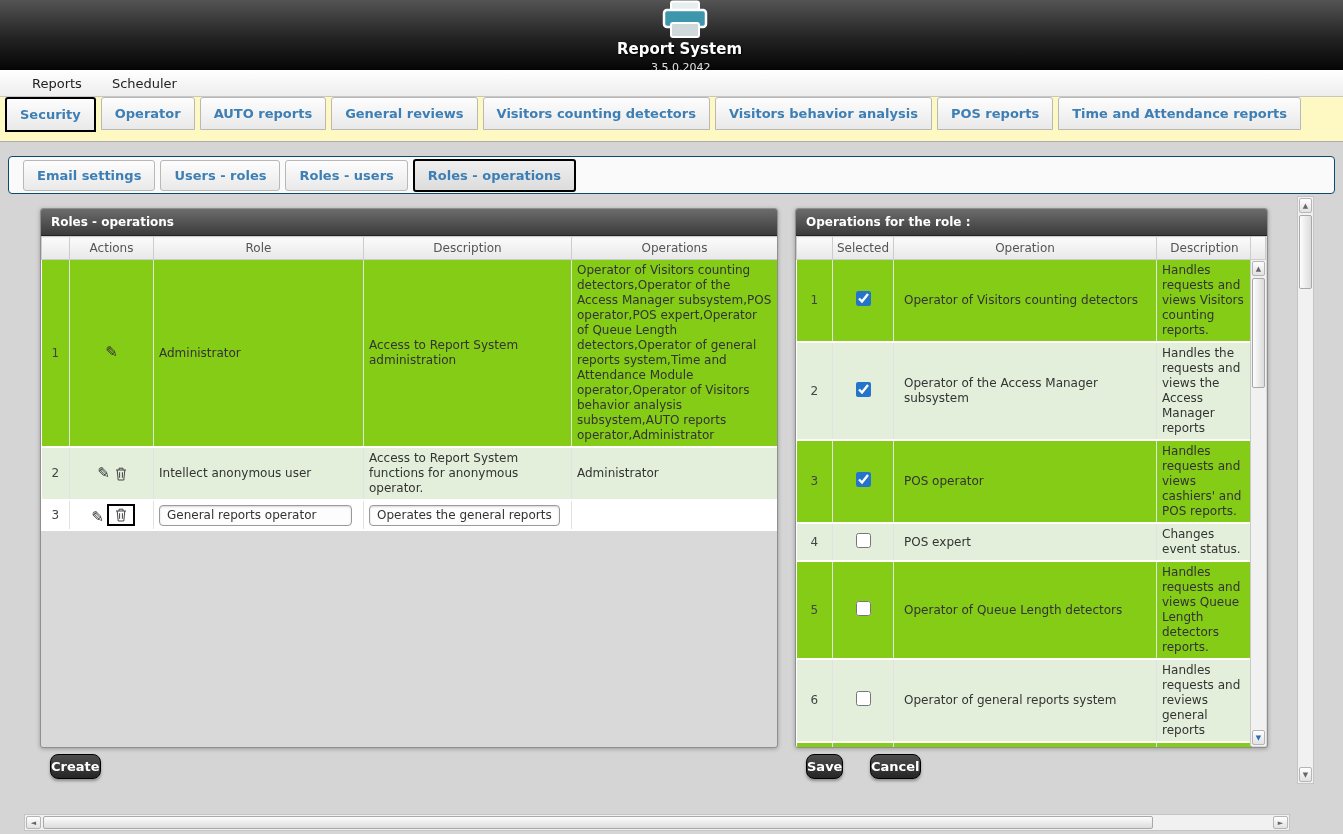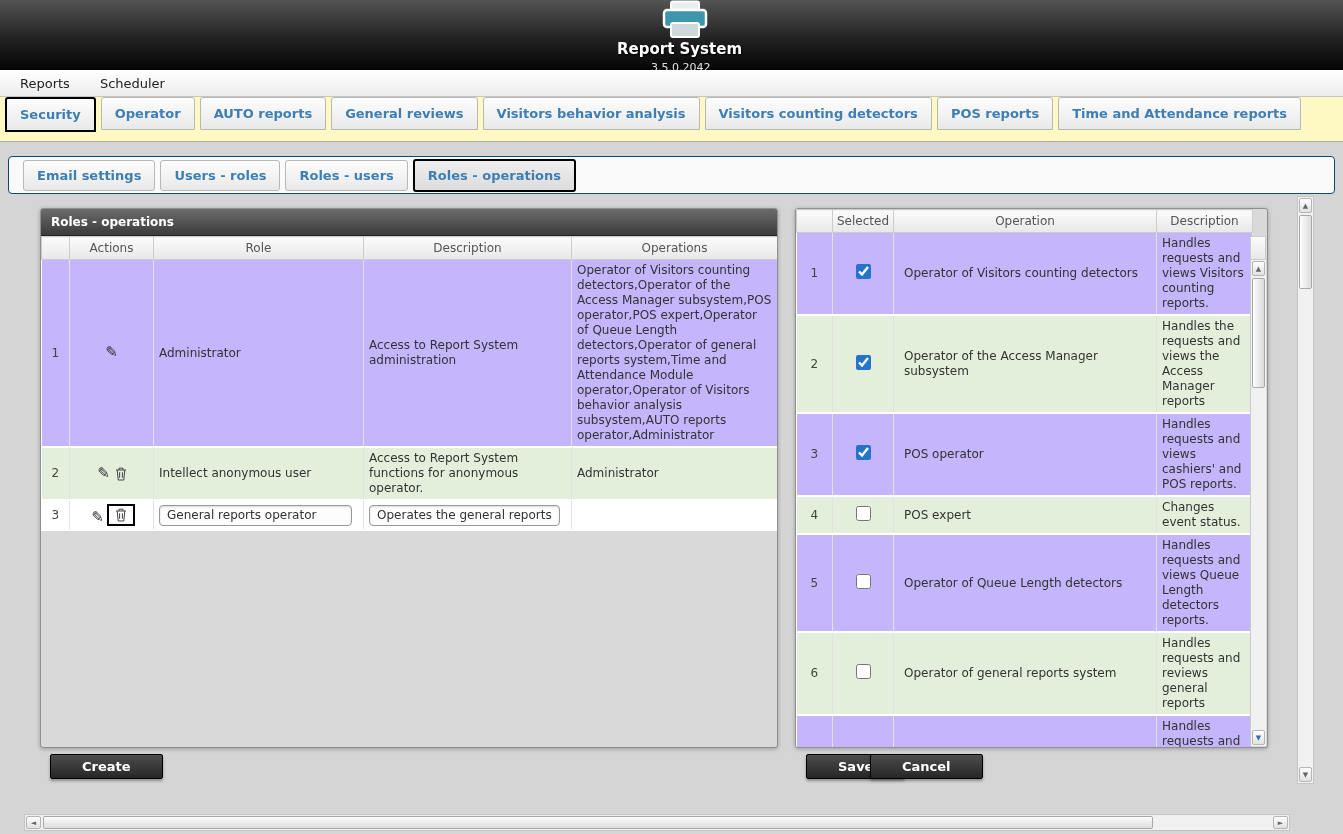--- a/index.html
+++ b/index.html
@@ -14,21 +14,21 @@
   .title-wrap{margin-left:16px;color:#fff;}
   .app-title{font-size:15px;font-weight:bold;text-shadow:1px 1px 2px #000;}
   .app-version{font-size:11px;color:#e0e0e0;margin-top:3px;margin-left:34px;}
   .user-area{margin-left:auto;margin-right:34px;display:flex;align-items:center;gap:7px;color:#fff;font-size:12px;}
   .user-dropdown{width:18px;height:18px;background:linear-gradient(#6fb0e2,#2f6fb2);border:1px solid #1d4f86;
     border-radius:3px;color:#fff;font-size:9px;display:flex;align-items:center;justify-content:center;cursor:pointer;}
 
   
   .menubar{position:absolute;top:70px;left:0;width:100%;height:27px;
     background:linear-gradient(#ffffff,#ededed);border-bottom:1px solid #c6c6c6;
-    display:flex;align-items:center;gap:30px;padding-left:20px;font-size:13px;color:#222;}
+    display:flex;align-items:center;gap:30px;padding-left:32px;font-size:13px;color:#222;}
   .menu-item{cursor:pointer;}
 
   
   .tabstrip{position:absolute;top:97px;left:0;width:100%;height:45px;background:#fef9c3;
     border-bottom:1px solid #adadad;display:flex;align-items:flex-start;padding-left:5px;}
   .tab{margin-right:5px;padding:8px 13px;background:linear-gradient(#fdfdfd,#e9e9e9);
     border:1px solid #b8b8b8;border-radius:3px 3px 0 0;color:#3d7fb5;font-weight:bold;
     font-size:13px;cursor:pointer;white-space:nowrap;}
   .tab.active{border:2px solid #000;}
   .substrip{position:absolute;top:156px;left:8px;width:1327px;height:38px;background:#fafafa;
@@ -45,21 +45,21 @@
     font-size:12px;display:flex;align-items:center;padding-left:10px;border-bottom:1px solid #222;}
 
   
   table.grid{border-collapse:collapse;table-layout:fixed;background:#fff;}
   .left-panel table.grid{width:736px;}
   .right-panel table.grid{width:456px;}
   .grid th{background:linear-gradient(#fbfbfb,#e8e8e8);border:1px solid #ccc;font-weight:normal;
     color:#555;font-size:12px;height:23px;padding:0 2px;overflow:hidden;white-space:nowrap;}
   .grid td{border-right:1px solid #e2e2e2;border-bottom:2px solid #fff;padding:3px 5px;
     vertical-align:middle;font-size:12px;color:#333;line-height:15px;overflow:hidden;}
-  tr.row-blue td{background:#c4b5fd;}
+  tr.row-blue td{background:#84cc16;}
   tr.row-green td{background:#e3efdb;}
   tr.row-edit td{background:#fff;}
   td.num{text-align:center;color:#444;}
   td.actions,td.sel{text-align:center;}
   td.op{padding-left:10px;}
   .pencil{font-size:15px;color:#333;cursor:pointer;display:inline-block;margin:0 3px;}
   .trash{cursor:pointer;display:inline-flex;vertical-align:middle;margin:0 2px;}
   .trash-highlight{display:inline-flex;border:2px solid #000;padding:2px 4px;align-items:center;}
   .edit-input{width:calc(100% - 6px);height:21px;border:1px solid #9a9a9a;border-radius:4px;
     padding:2px 7px;font-size:12px;font-family:inherit;color:#333;background:#fdfdfd;
@@ -85,21 +85,21 @@
   .vscroll .sb-thumb{height:74px;}
   .hscroll{position:absolute;left:24px;top:814px;width:1266px;height:17px;background:#f1f1f1;border:1px solid #c5c5c5;}
   .hscroll .sb-arrow{top:1px;height:13px;width:15px;}
   .hscroll .sb-arrow.left{left:1px;}
   .hscroll .sb-arrow.right{left:auto;right:1px;}
   .hscroll .h-thumb{position:absolute;top:1px;left:18px;width:1110px;height:13px;
     background:linear-gradient(#fdfdfd,#dcdcdc);border:1px solid #a8a8a8;border-radius:2px;cursor:pointer;}
 
   
   .btn{position:absolute;top:754px;background:linear-gradient(#4d4d4d,#262626);border:1px solid #000;
-    border-radius:2px;color:#fff;font-weight:bold;font-size:13px;padding:4px 31px;cursor:pointer;
+    border-radius:8px;color:#fff;font-weight:bold;font-size:13px;padding:4px 0;cursor:pointer;
     box-shadow:0 2px 3px rgba(0,0,0,.35);font-family:inherit;}
   #create-btn{left:50px;}
   #save-btn{left:806px;}
   #cancel-btn{left:870px;}
 </style>
 </head>
 <body>
 
 <div class="header">
   <div class="app-icon">
@@ -124,22 +124,22 @@
 <div class="menubar">
   <span class="menu-item">Reports</span>
   <span class="menu-item">Scheduler</span>
 </div>
 
 <div class="tabstrip" id="main-tabs">
     <div class="tab active">Security</div>
     <div class="tab">Operator</div>
     <div class="tab">AUTO reports</div>
     <div class="tab">General reviews</div>
+    <div class="tab">Visitors counting detectors</div>
     <div class="tab">Visitors behavior analysis</div>
-    <div class="tab">Visitors counting detectors</div>
     <div class="tab">POS reports</div>
     <div class="tab">Time and Attendance reports</div>
   </div>
 <div class="substrip" id="sub-tabs">
     <div class="tab">Email settings</div>
     <div class="tab">Users - roles</div>
     <div class="tab">Roles - users</div>
     <div class="tab active">Roles - operations</div>
   </div>
 
@@ -198,20 +198,21 @@
         </td>
         <td><input class="edit-input" type="text" value="General reports operator" style=""></td>
         <td><input class="edit-input" type="text" value="Operates the general reports" style=""></td>
         <td></td>
       </tr>
     </tbody>
   </table>
 </div>
 
 <div class="panel right-panel">
+  <div class="panel-header">Operations for the role :</div>
   <table class="grid">
     <colgroup>
         <col style="width:36px">
         <col style="width:61px">
         <col style="width:263px">
         <col style="width:96px">
       </colgroup>
     <thead>
       <tr>
         <th></th>

